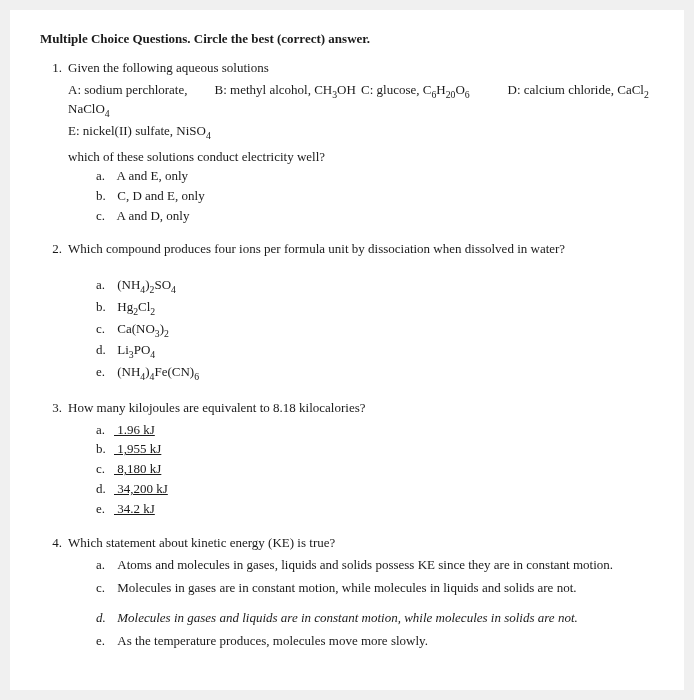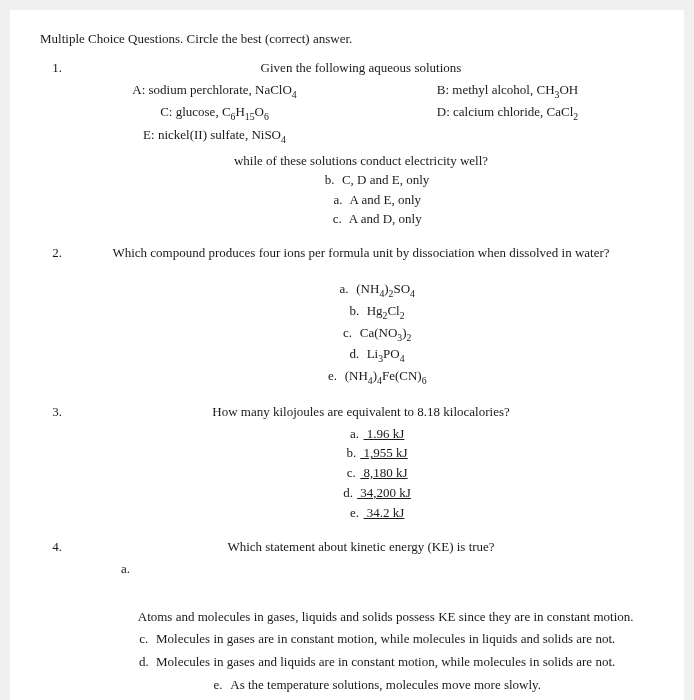--- a/index.html
+++ b/index.html
@@ -19,21 +19,21 @@
     }
     .page {
       background: #ffffff;
       width: 674px;
       min-height: 680px;
       padding: 20px 30px 20px 30px;
       color: #1a1a1a;
       line-height: 1.45;
     }
     .page-title {
-      font-weight: normal;
+      font-weight: bold;
       margin-bottom: 10px;
       font-size: 13px;
     }
     .question-block {
       margin-bottom: 14px;
     }
     .question-row {
       display: flex;
       align-items: flex-start;
       margin-bottom: 4px;
@@ -41,25 +41,24 @@
     .q-num {
       min-width: 28px;
       font-weight: normal;
       text-align: right;
       padding-right: 6px;
       flex-shrink: 0;
       margin-top: 0;
     }
     .q-text {
       flex: 1;
-      text-align: center;
     }
     .solutions-grid {
       display: grid;
-      grid-template-columns: 1fr 1fr;
+      grid-template-columns: 1fr 1fr 1fr 1fr;
       margin-left: 0px;
       margin-top: 2px;
       margin-bottom: 4px;
     }
     .solution-item {
       padding: 1px 0;
     }
     .options-list {
       list-style: none;
       padding: 0;
@@ -87,28 +86,28 @@
   </div>
 
   <div class="question-block">
     <div class="question-row">
       <span class="q-num">1.</span>
       <div class="q-text">
         Given the following aqueous solutions
         <div class="solutions-grid">
           <div class="solution-item">A: sodium perchlorate, NaClO<sub>4</sub></div>
           <div class="solution-item">B:  methyl alcohol, CH<sub>3</sub>OH</div>
-          <div class="solution-item">C: glucose, C<sub>6</sub>H<sub>15</sub>O<sub>6</sub></div>
+          <div class="solution-item">C: glucose, C<sub>6</sub>H<sub>20</sub>O<sub>6</sub></div>
           <div class="solution-item">D:  calcium chloride, CaCl<sub>2</sub></div>
           <div class="solution-item">E: nickel(II) sulfate, NiSO<sub>4</sub></div>
         </div>
-        <div>while of these solutions conduct electricity well?</div>
+        <div>which of these solutions conduct electricity well?</div>
         <ul class="options-list">
+          <li><span class="option-letter">a.</span> A and E, only</li>
           <li><span class="option-letter">b.</span> C, D and E, only</li>
-          <li><span class="option-letter">a.</span> A and E, only</li>
           <li><span class="option-letter">c.</span> A and D, only</li>
         </ul>
       </div>
     </div>
   </div>
 
   <div class="question-block">
     <div class="question-row">
       <span class="q-num">2.</span>
       <div class="q-text">
@@ -141,32 +140,32 @@
   </div>
 
   <div class="question-block">
     <div class="question-row">
       <span class="q-num">4.</span>
       <div class="q-text">
         Which statement about kinetic energy (KE) is true?
         <ul class="options-list" style="margin-top:3px;">
           <li style="margin-bottom:4px;">
             <span class="option-letter">a.</span>
-            <span style="display:inline-block; max-width:560px; vertical-align:top;margin-top:48px;">Atoms and molecules in gases, liquids and solids possess KE since they are in constant motion.</span>
+            <span style="display:inline-block; max-width:560px; vertical-align:top;">Atoms and molecules in gases, liquids and solids possess KE since they are in constant motion.</span>
           </li>
-          <li style="margin-bottom:4px;">
+          <li style="margin-bottom:12px;">
             <span class="option-letter">c.</span>
             <span style="display:inline-block; max-width:560px; vertical-align:top;">Molecules in gases are in constant motion, while molecules in liquids and solids are not.</span>
           </li>
-          <li style="margin-bottom:4px;">
+          <li style="margin-bottom:4px;font-style:italic;">
             <span class="option-letter">d.</span>
             <span style="display:inline-block; max-width:560px; vertical-align:top;">Molecules in gases and liquids are in constant motion, while molecules in solids are not.</span>
           </li>
           <li>
             <span class="option-letter">e.</span>
-            <span style="display:inline-block; max-width:560px; vertical-align:top;">As the temperature solutions, molecules move more slowly.</span>
+            <span style="display:inline-block; max-width:560px; vertical-align:top;">As the temperature produces, molecules move more slowly.</span>
           </li>
         </ul>
       </div>
     </div>
   </div>
 
 </div>
 
 </body></html>

